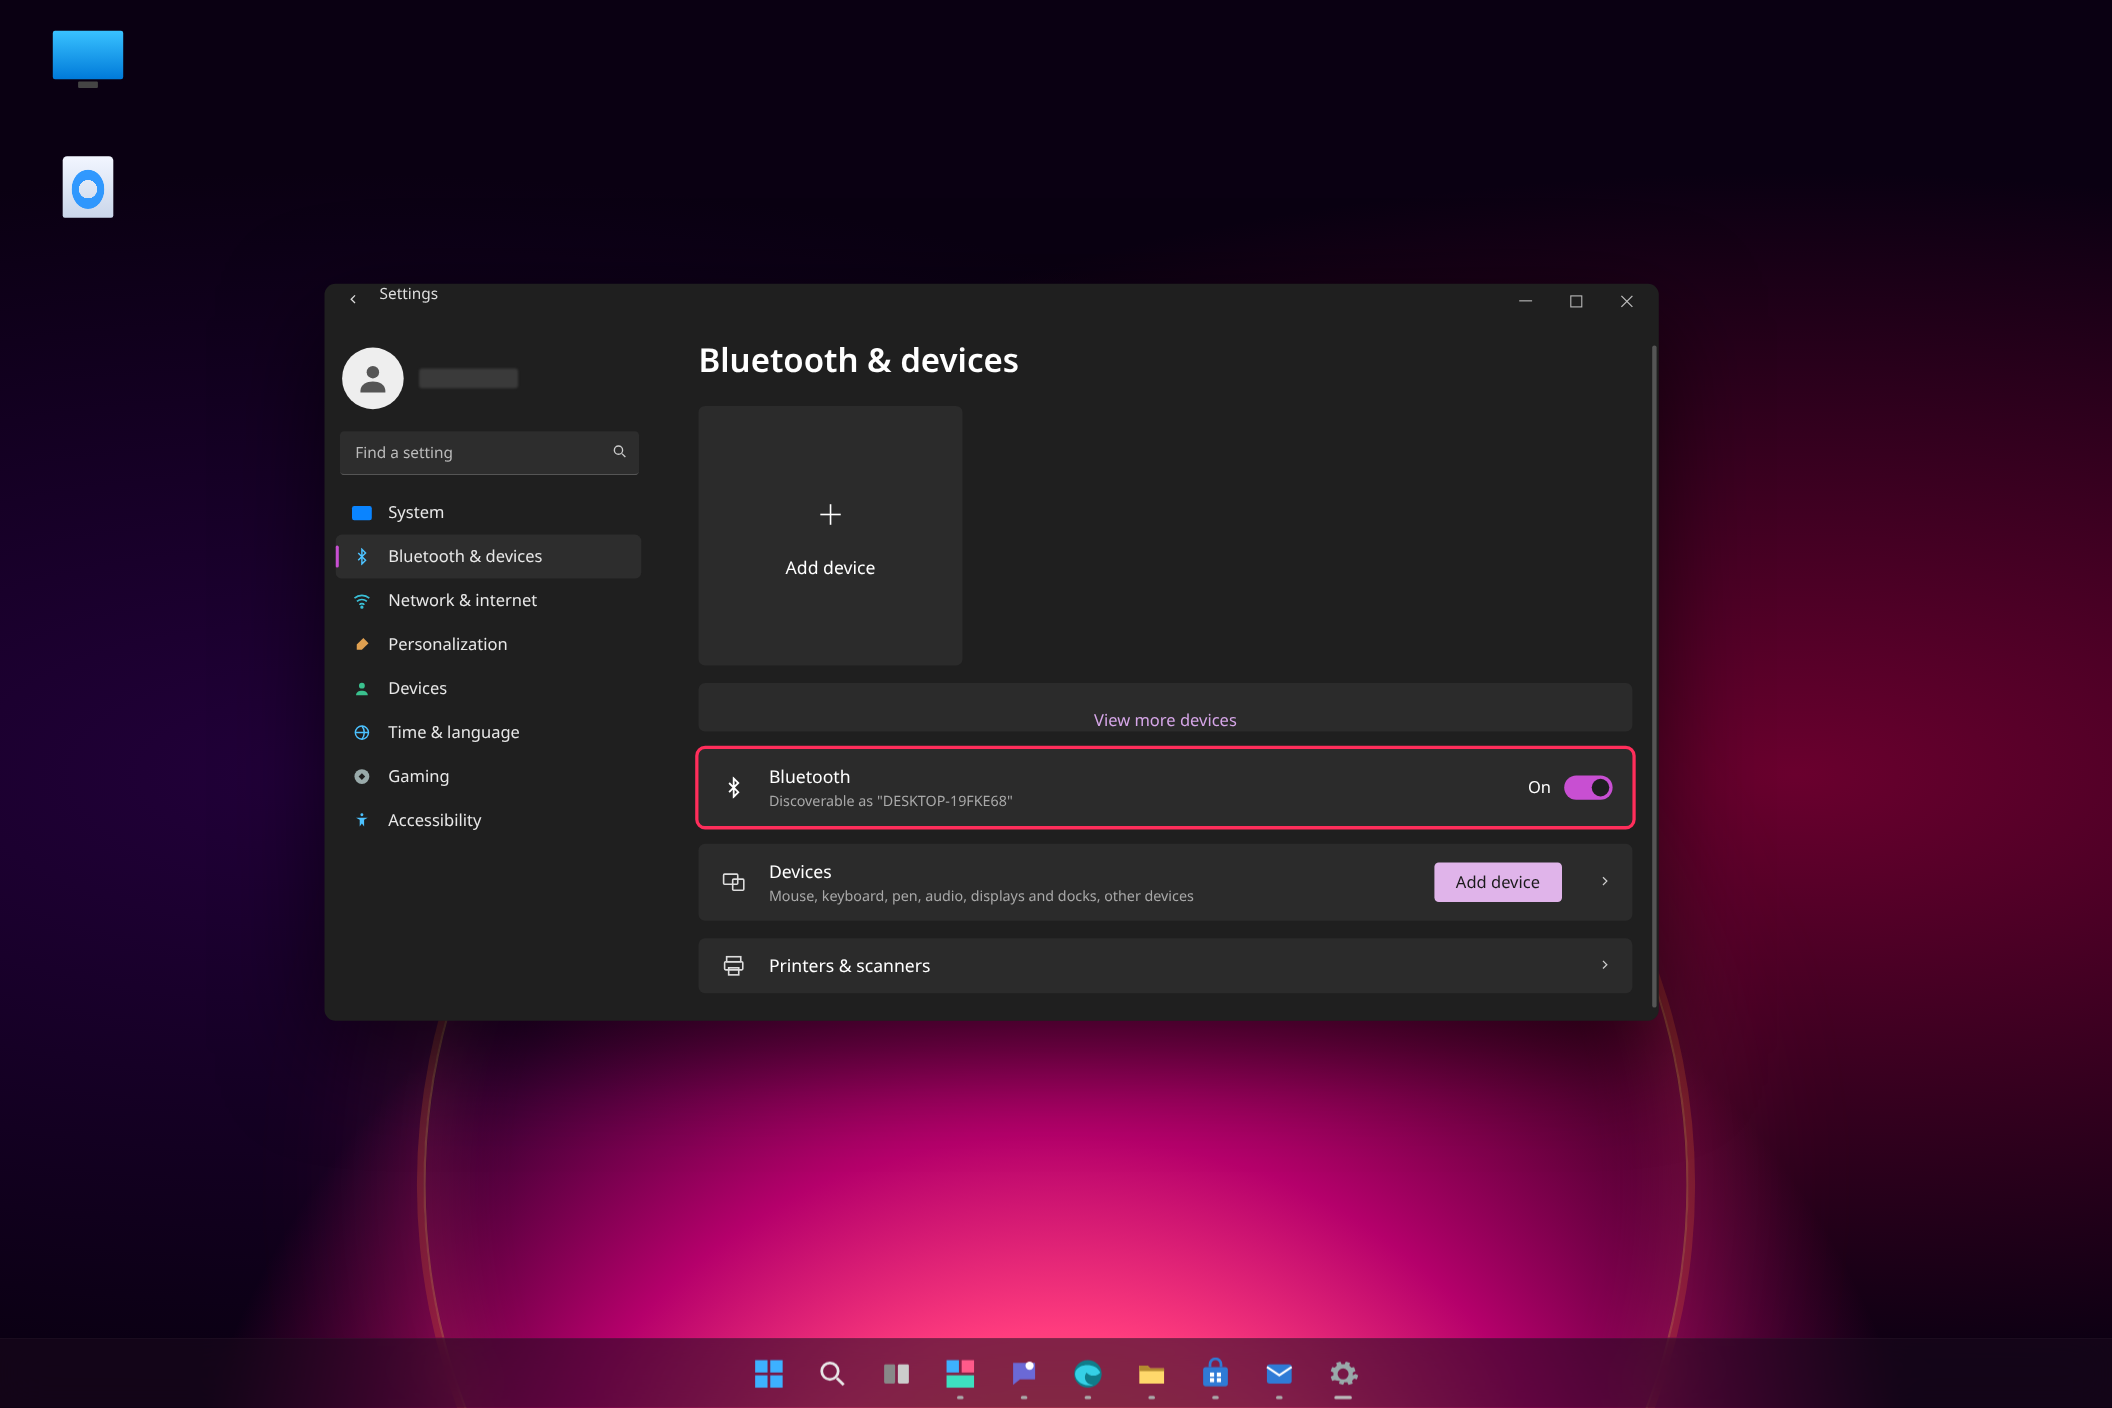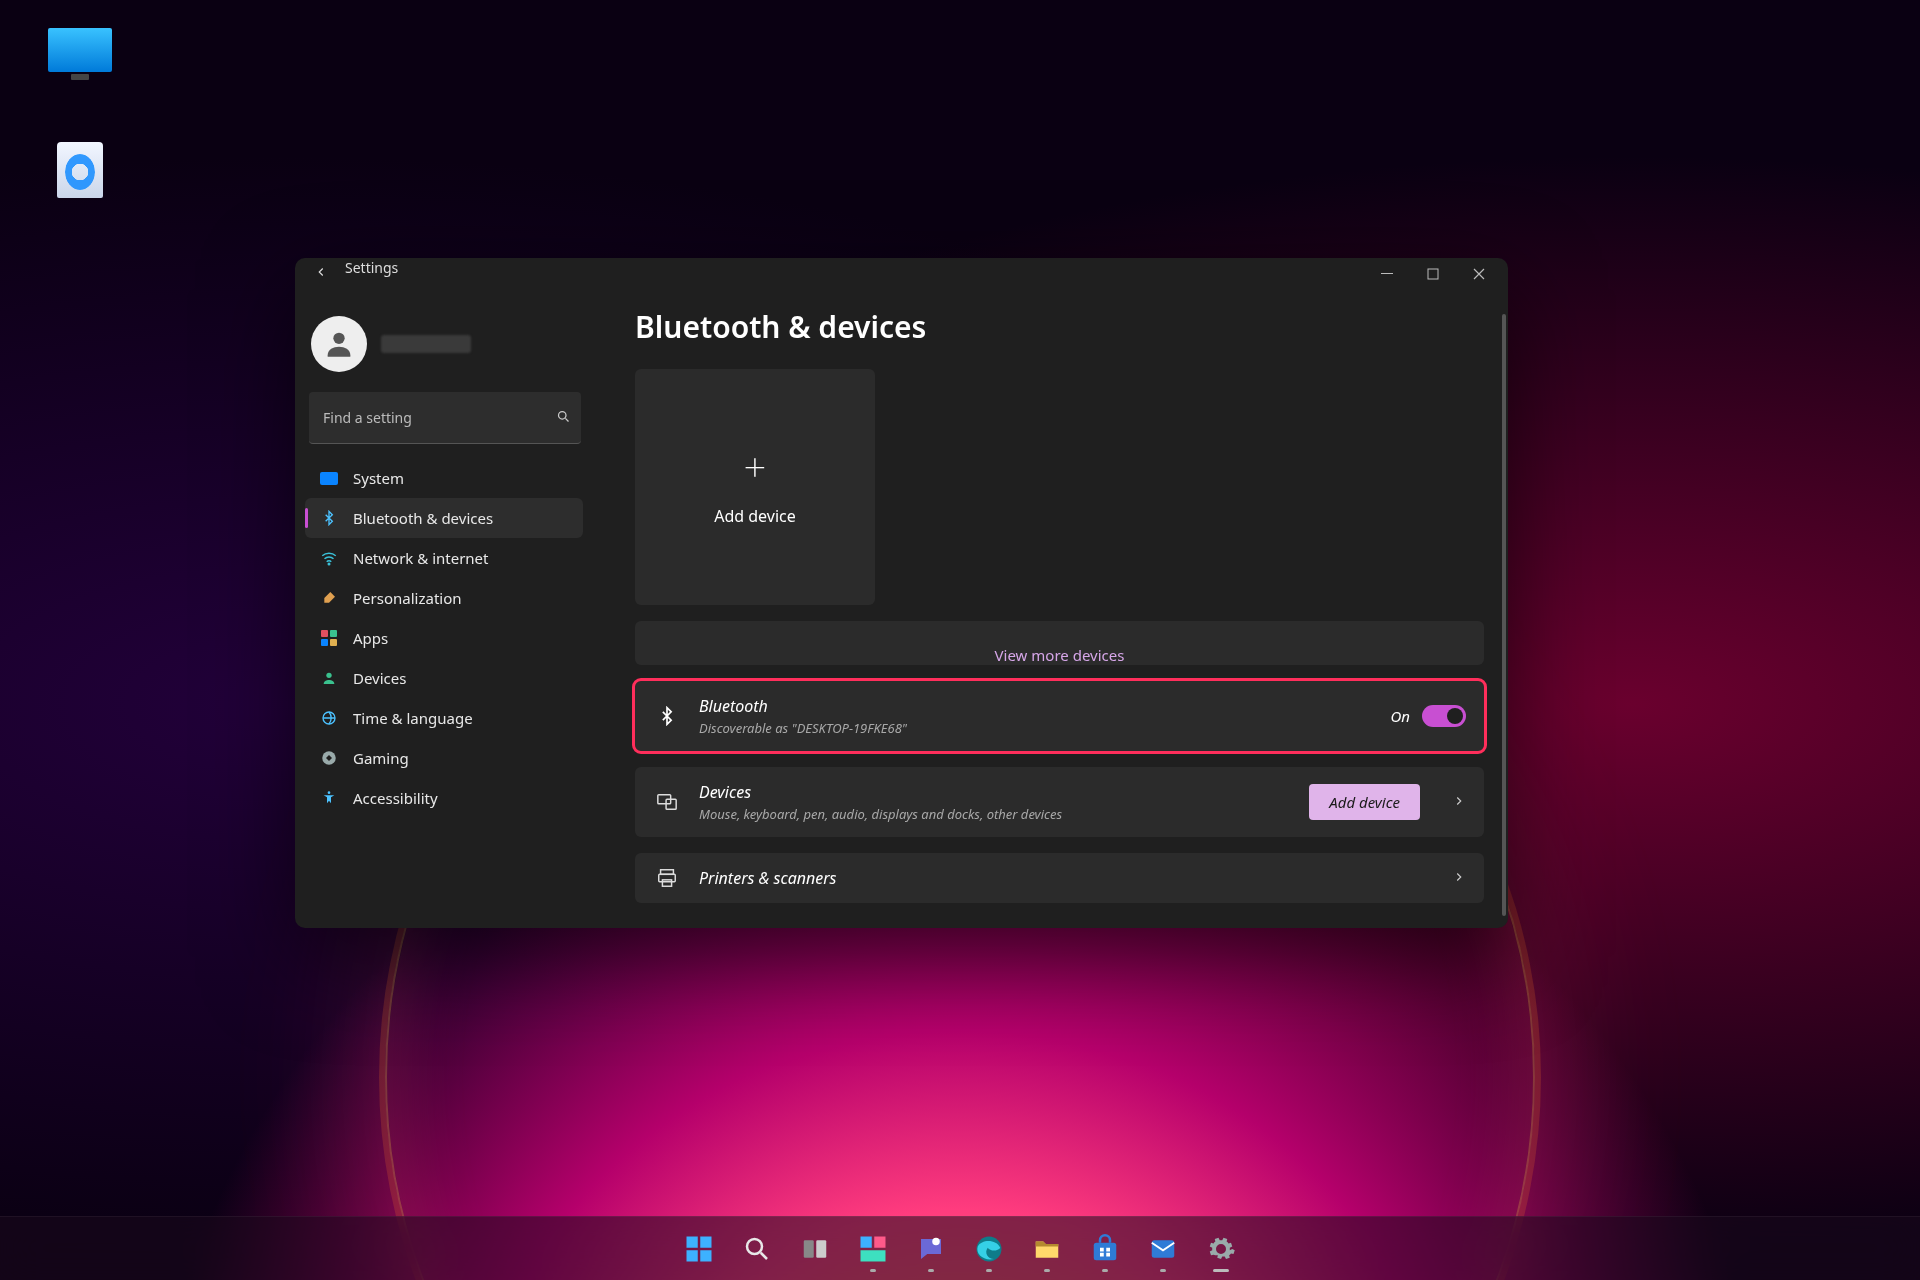--- a/index.html
+++ b/index.html
@@ -64,21 +64,21 @@
   
   .sidebar { width: 300px; padding: 6px 10px 0 10px; display:flex; flex-direction:column;
     border-right: 0; }
   .profile { display:flex; align-items:center; gap:14px; padding: 8px 6px 18px 6px; }
   .avatar { width:56px; height:56px; border-radius:50%; background:#eee;
     display:flex; align-items:center; justify-content:center; }
   .avatar svg { width:34px; height:34px; }
   .profile-name { width:90px; height:18px; background:#3a3a3a; border-radius:3px; filter:blur(1px); }
 
   .search { position:relative; margin: 2px 4px 14px; }
-  .search input { width:100%; height:52px; background:#2d2d2d; border:none; outline:none;
+  .search input { width:100%; height:40px; background:#2d2d2d; border:none; outline:none;
     color:#ddd; padding:0 40px 0 14px; border-radius:4px; font-size:14px;
     border-bottom: 1px solid #555; }
   .search input::placeholder{color:#bbb;}
   .search .sicon{ position:absolute; right:10px; top:50%; transform:translateY(-50%); color:#ccc; }
 
   .nav { flex:1; overflow-y:auto; padding-right:2px;
     scrollbar-width: thin; scrollbar-color:#555 transparent; }
   .nav-item { display:flex; align-items:center; gap:14px; height:40px;
     padding:0 10px 0 14px; border-radius:6px; font-size:15px; color:#e8e8e8;
     position:relative; }
@@ -109,21 +109,21 @@
   .add-tile { width:240px; height:236px; background:#2b2b2b; border-radius:6px;
     display:flex; flex-direction:column; align-items:center; justify-content:center; gap:18px;
     color:#fff; }
   .plus { font-size:40px; font-weight:200; line-height:1; }
   .add-tile-label{font-size:16px;}
 
   .linkbar { margin-top:16px; height:44px; background:#2b2b2b; border-radius:6px;
     display:flex; align-items:flex-end; justify-content:center; color:#d6a6e8; font-size:15px; }
 
   .row { margin-top:16px; background:#2b2b2b; border-radius:6px;
-    display:flex; align-items:center; padding: 14px 18px; gap:18px; position:relative;font-style:italic; }
+    display:flex; align-items:center; padding: 14px 18px; gap:18px; position:relative; }
   .row.highlight{ outline:3px solid #ff2e5b; outline-offset:0; }
   .row .ricon{ width:28px; display:flex; justify-content:center; color:#ddd; }
   .row .rtext{ flex:1; }
   .row .rtitle{ font-size:16px; color:#fff; }
   .row .rsub{ font-size:13px; color:#a8a8a8; margin-top:2px; }
   .row .chev{ color:#ccc; }
 
   .toggle-wrap{display:flex;align-items:center;gap:12px;}
   .toggle-state{font-size:15px;color:#fff;}
   .toggle { width:44px; height:22px; background:#c84fd2; border-radius:11px; position:relative; }
@@ -238,31 +238,20 @@
           </div>
           <div class="nav-item">
             <span class="nav-ico ico-paint">
               <svg width="16" height="16" viewBox="0 0 24 24" fill="#e0a050">
                 <path d="M14 3l7 7-9 9H5v-7z"></path>
                 </svg>
               </span>
             <span>Personalization</span>
           </div>
           <div class="nav-item">
-            <span class="nav-ico">
-              <span class="ico-apps">
-                  <span></span>
-                  <span></span>
-                  <span></span>
-                  <span></span>
-                </span>
-              </span>
-            <span>Apps</span>
-          </div>
-          <div class="nav-item">
             <span class="nav-ico ico-acct">
               <svg width="16" height="16" viewBox="0 0 24 24" fill="#3ac18e">
                 <circle cx="12" cy="8" r="4"></circle>
                   <path d="M4 21c0-4 4-6 8-6s8 2 8 6"></path>
                 </svg>
               </span>
             <span>Devices</span>
           </div>
           <div class="nav-item">
             <span class="nav-ico ico-time">

